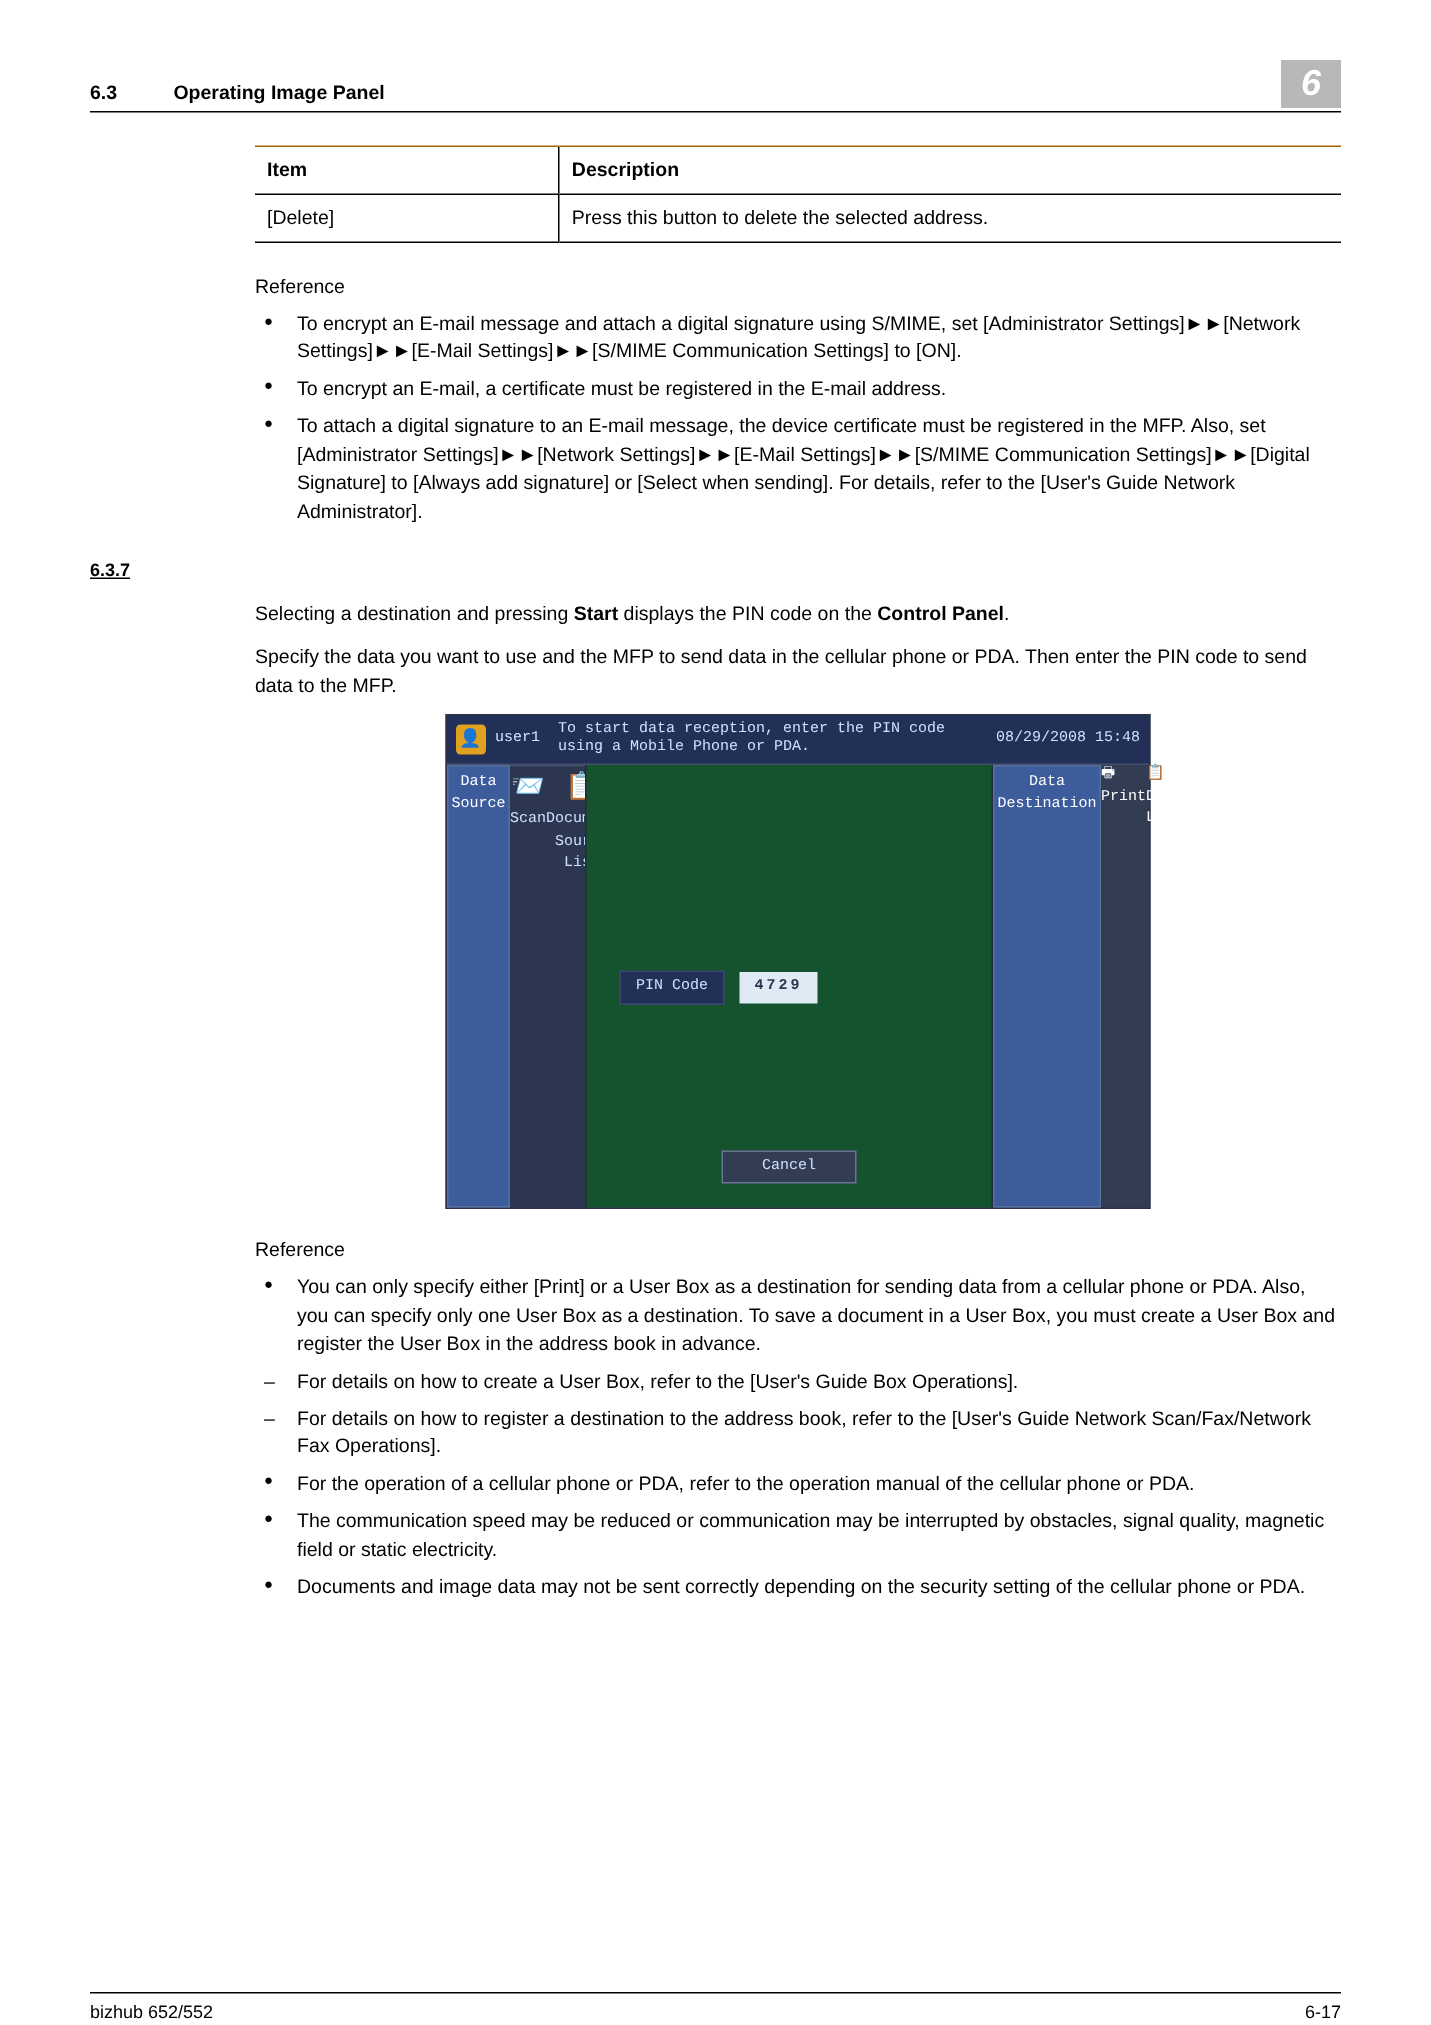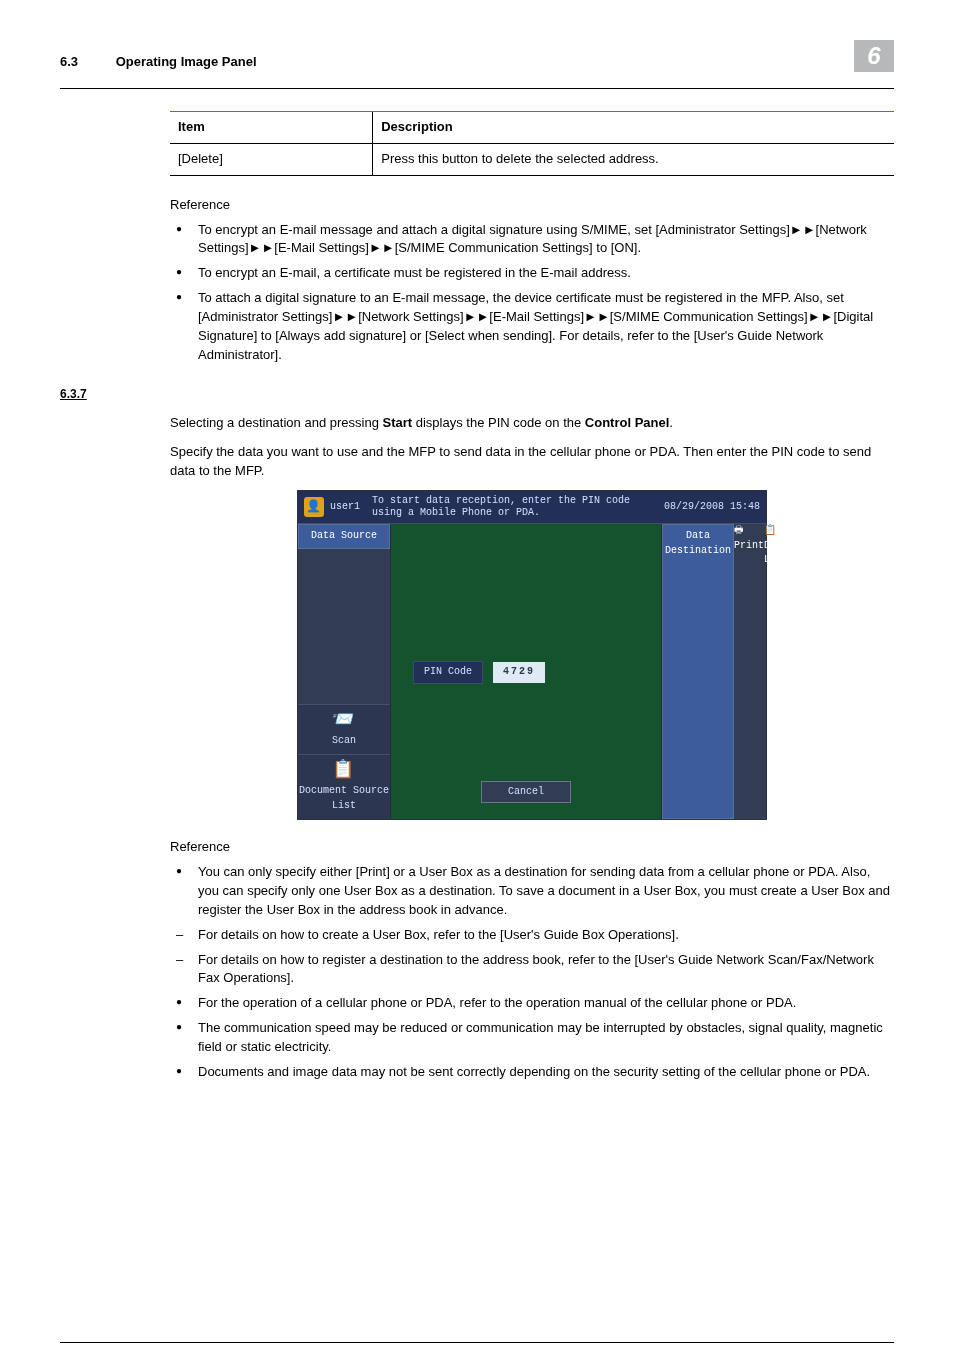--- a/index.html
+++ b/index.html
@@ -11,21 +11,21 @@
     width: 954px;
     margin: 0 auto;
     padding: 40px 60px 30px 60px;
     line-height: 1.45;
   }
   .header-row {
     display: flex;
     justify-content: space-between;
     align-items: flex-end;
     border-bottom: 1px solid #000;
-    padding-bottom: 16px;
+    padding-bottom: 2px;
     margin-bottom: 22px;
   }
   .header-left { font-size: 13px; font-weight: bold; }
   .header-left .secnum { display: inline-block; width: 52px; }
   .chapter-badge {
     width: 40px; height: 32px;
     background: #b7b8ba;
     color: #fff;
     font-size: 24px;
     font-weight: bold;
@@ -78,21 +78,21 @@
     border-bottom: 1px solid #44506a;
   }
   .device .dev-top .usericon {
     width: 20px; height: 20px; background: #e0a020; border-radius: 3px; margin-right: 6px;
     display:flex; align-items:center; justify-content:center; font-size:12px;
   }
   .device .dev-top .uname { color: #d7e3ff; margin-right: 12px; }
   .device .dev-top .instr { color: #cfe0ff; flex: 1; line-height: 1.2; }
   .device .dev-top .ts { color: #cfe0ff; white-space: nowrap; }
   .device .dev-body { flex: 1; display: flex; }
-  .device .dside { width: 92px; display: flex; flex-direction: column; }
+  .device .dside { width: 92px; display: flex; flex-direction: row; }
   .device .dside-top {
     background: #3c5c9c; color: #fff; text-align: center; padding: 4px 2px;
     border: 1px solid #54709c;
   }
   .device .dside-spacer { flex: 1; }
   .device .dside .btn-lg {
     text-align: center; padding: 2px 0 6px 0; color: #cfe0ff;
     border-top: 1px solid #44506a;
     background: #2c3650;
     cursor: default;

